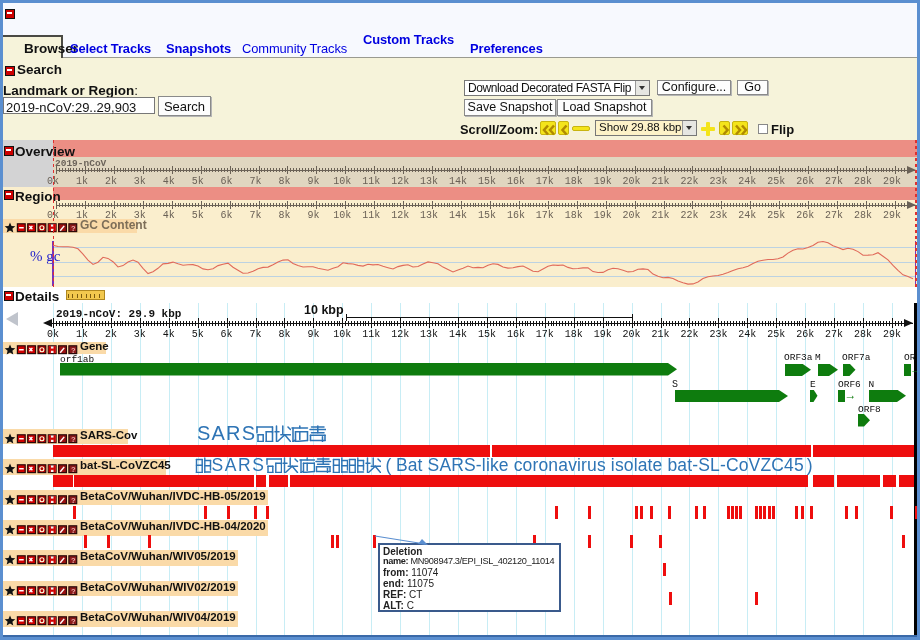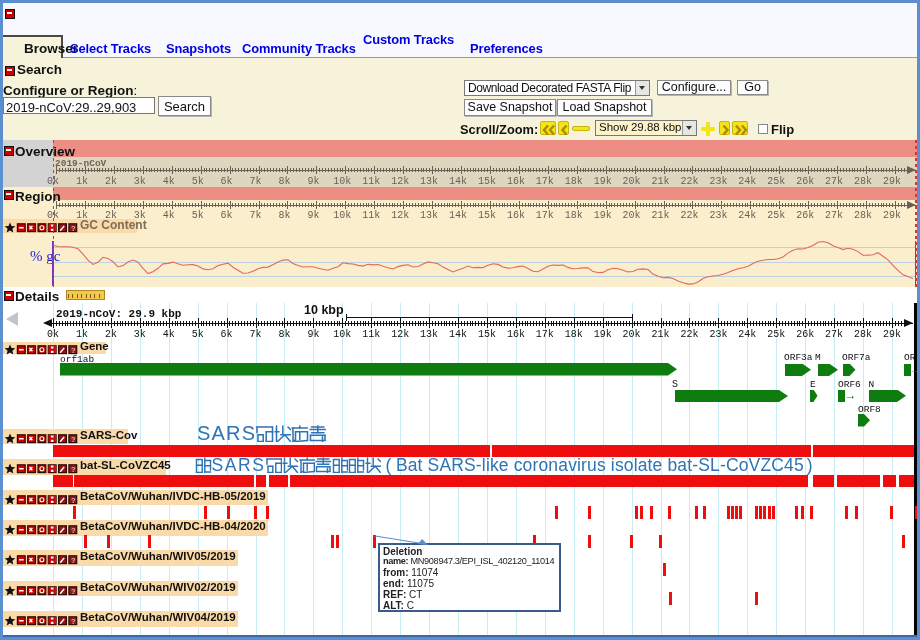--- a/index.html
+++ b/index.html
@@ -2,30 +2,30 @@
 <html><head><meta charset="utf-8"><style>*{margin:0;padding:0;box-sizing:border-box}body{font-family:"Liberation Sans",sans-serif;width:920px;height:640px;overflow:hidden;background:#fff}#pg{position:relative;width:920px;height:640px;background:#fff;border-left:3px solid #5b8fd0;border-top:3px solid #5b8fd0;border-right:3px solid #5b8fd0;overflow:hidden}div{position:absolute}svg.hz{display:inline-block;vertical-align:-2.5px;position:static}b{font-weight:bold}</style></head><body>
 <div id="pg">
     <div style="left:0px;top:0px;width:914px;height:54px;background:#f7f9fe;"></div>
     <div style="left:2px;top:6px;width:10px;height:10px;background:#cc0000;border:1.5px solid #111;">
       <div style="left:1px;top:2.4px;width:4.6px;height:1.6px;background:#fff"></div>
     </div>
     <div style="left:0px;top:32px;width:60px;height:22.5px;background:#f6f3da;border-top:2px solid #4a4a44;border-right:2px solid #4a4a44;"></div>
     <div style="left:21px;top:37.5px;font-size:13.5px;font-weight:bold;color:#111;white-space:nowrap;">Browser</div>
     <div style="left:67px;top:38px;font-size:12.9px;font-weight:bold;color:#0000e0;white-space:nowrap;letter-spacing:-0.1px;">Select Tracks</div>
     <div style="left:163px;top:38px;font-size:12.9px;font-weight:bold;color:#0000e0;white-space:nowrap;letter-spacing:-0.1px;">Snapshots</div>
-    <div style="left:239px;top:38px;font-size:12.9px;font-weight:bold;color:#0000e0;white-space:nowrap;letter-spacing:-0.1px;">Community Tracks</div>
+    <div style="left:239px;top:38px;font-size:12.9px;font-weight:normal;color:#0000e0;white-space:nowrap;letter-spacing:-0.1px;">Community Tracks</div>
     <div style="left:360px;top:29px;font-size:12.9px;font-weight:bold;color:#0000e0;white-space:nowrap;letter-spacing:-0.1px;">Custom Tracks</div>
     <div style="left:467px;top:38px;font-size:12.9px;font-weight:bold;color:#0000e0;white-space:nowrap;letter-spacing:-0.1px;">Preferences</div>
     <div style="left:60px;top:53.5px;width:854px;height:1px;background:#9a9a90;"></div>
     <div style="left:0px;top:54.5px;width:914px;height:82.5px;background:#f6f3da;"></div>
     <div style="left:2px;top:63px;width:10px;height:10px;background:#cc0000;border:1.5px solid #111;">
       <div style="left:1px;top:2.4px;width:4.6px;height:1.6px;background:#fff"></div>
     </div>
     <div style="left:14px;top:59px;font-size:13.5px;font-weight:bold;color:#111;white-space:nowrap;">Search</div>
-    <div style="left:0px;top:80px;font-size:13.5px;color:#111;white-space:nowrap;"><b>Configure or Region</b>:</div>
+    <div style="left:0px;top:80px;font-size:13.5px;color:#111;white-space:nowrap;"><b>Landmark or Region</b>:</div>
     <div style="left:0px;top:94px;width:152px;height:17px;background:#fff;border:1px solid #777;"></div>
     <div style="left:3px;top:96.5px;font-size:13px;color:#111;white-space:nowrap;">2019-nCoV:29..29,903</div>
     <div style="left:155px;top:93px;width:53px;height:20px;background:#fdfdfd;border:1px solid #8a8a8a;box-shadow:1px 1px 0 #b5b5b5;"></div>
     <div style="left:155px;top:95.5px;width:53px;text-align:center;font-size:13px;color:#111">Search</div>
     <div style="left:461px;top:77px;width:186px;height:16px;background:#fff;border:1px solid #777;"></div>
     <div style="left:632px;top:78px;width:14px;height:14px;background:#e6e6e2;border-left:1px solid #999;"></div>
     <div style="left:635.5px;top:83.0px;width:0px;height:0px;width:0;height:0;border-left:3.5px solid transparent;border-right:3.5px solid transparent;border-top:4.5px solid #333;"></div>
     <div style="left:465px;top:78.0px;font-size:12px;color:#111;white-space:nowrap"><span style="letter-spacing:-0.4px">Download Decorated FASTA Flip</span></div>
     <div style="left:654px;top:77px;width:74px;height:15px;background:#fdfdfd;border:1px solid #8a8a8a;box-shadow:1px 1px 0 #b5b5b5;"></div>
     <div style="left:654px;top:77.25px;width:74px;text-align:center;font-size:12.5px;color:#111">Configure...</div>

